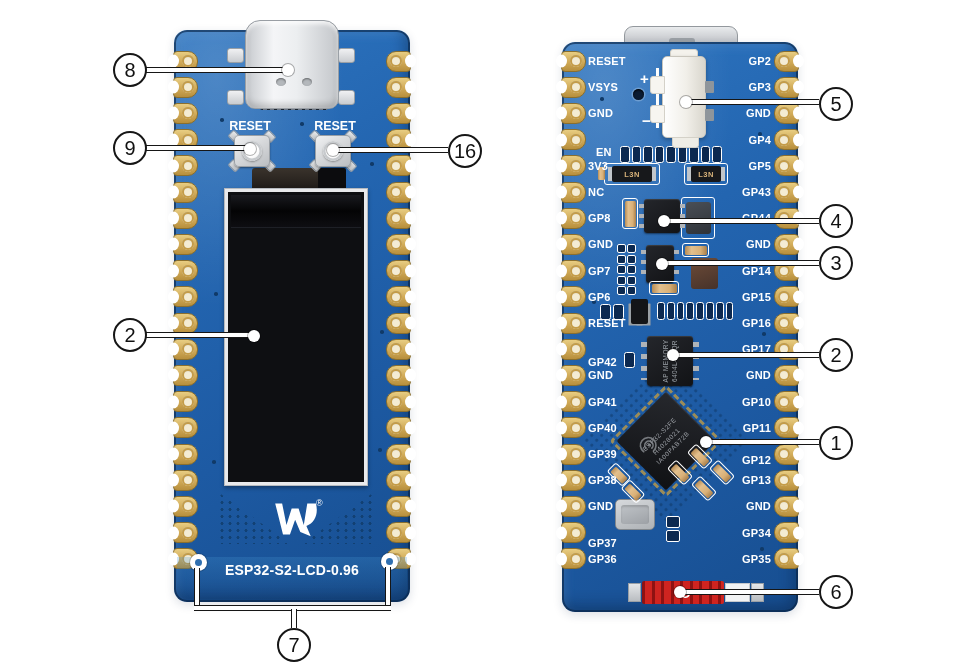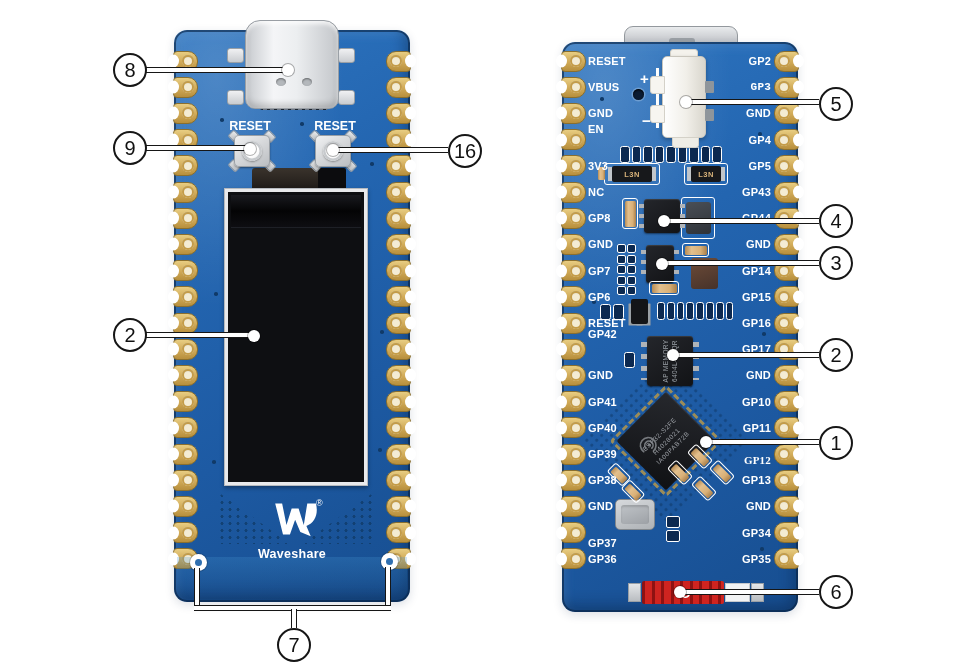--- a/index.html
+++ b/index.html
@@ -317,21 +317,21 @@
 
     <div class="via-tri" style="left:44px;top:462px;clip-path:polygon(0 0,100% 100%,0 100%);"></div>
     <div class="via-tri" style="left:128px;top:462px;clip-path:polygon(100% 0,100% 100%,0 100%);"></div>
 
     <div class="ws-logo">
       <svg viewBox="0 0 60 52" width="52" height="46">
         <path d="M6 8 L14 8 L19 33 L25 14 L33 14 L39 33 L43 8 L53 8 C56 20 52 30 42 34 L47 46 L35 41 L29 27 L23 44 L15 44 Z" fill="#ffffff"></path>
       </svg>
     </div>
     <div class="reg">®</div>
-    <div class="brand">Waveshare</div>
+    <div class="product">ESP32-S2-LCD-0.96</div>
 
     <div class="mhole" style="left:16px;top:524px;"></div>
     <div class="mhole" style="left:207px;top:523px;"></div>
 
     <div class="via" style="left:46px;top:88px;"></div>
     <div class="via" style="left:126px;top:92px;"></div>
     <div class="via" style="left:196px;top:132px;"></div>
     <div class="via" style="left:40px;top:262px;"></div>
     <div class="via" style="left:206px;top:300px;"></div>
     <div class="via" style="left:38px;top:430px;"></div>
@@ -458,57 +458,57 @@
         </div>
         <div class="pad right" style="top: 480.1px;">
           <i class="phole"></i>
         </div>
         <div class="pad right" style="top: 506.3px;">
           <i class="phole"></i>
         </div>
       </div>
     <div class="labels left" style="position:absolute;inset:0;">
         <div class="pin-label" style="top: 12px;">RESET</div>
-        <div class="pin-label" style="top: 38.2px;">VBUS</div>
+        <div class="pin-label" style="top: 38.2px;">VSYS</div>
         <div class="pin-label" style="top: 64.4px;">GND</div>
-        <div class="pin-label" style="top: 80px;">EN</div>
+        <div class="pin-label" style="top: 103px; margin-left: 8px;">EN</div>
         <div class="pin-label" style="top: 116.8px;">3V3</div>
         <div class="pin-label" style="top: 143px;">NC</div>
         <div class="pin-label" style="top: 169.2px;">GP8</div>
         <div class="pin-label" style="top: 195.4px;">GND</div>
         <div class="pin-label" style="top: 221.6px;">GP7</div>
         <div class="pin-label" style="top: 247.8px;">GP6</div>
         <div class="pin-label" style="top: 274px;">RESET</div>
-        <div class="pin-label" style="top: 285px;">GP42</div>
+        <div class="pin-label" style="top: 313px;">GP42</div>
         <div class="pin-label" style="top: 326.4px;">GND</div>
         <div class="pin-label" style="top: 352.6px;">GP41</div>
         <div class="pin-label" style="top: 378.8px;">GP40</div>
         <div class="pin-label" style="top: 405px;">GP39</div>
         <div class="pin-label" style="top: 431.2px;">GP38</div>
         <div class="pin-label" style="top: 457.4px;">GND</div>
         <div class="pin-label" style="top: 494px;">GP37</div>
         <div class="pin-label" style="top: 509.8px;">GP36</div>
       </div>
     <div class="labels right" style="position:absolute;inset:0;">
         <div class="pin-label" style="top: 12px;">GP2</div>
-        <div class="pin-label" style="top: 38.2px; font-family: Liberation Mono, monospace;">GP3</div>
+        <div class="pin-label" style="top: 38.2px;">GP3</div>
         <div class="pin-label" style="top: 64.4px;">GND</div>
         <div class="pin-label" style="top: 90.6px;">GP4</div>
         <div class="pin-label" style="top: 116.8px;">GP5</div>
         <div class="pin-label" style="top: 143px;">GP43</div>
         <div class="pin-label" style="top: 169.2px;">GP44</div>
         <div class="pin-label" style="top: 195.4px;">GND</div>
         <div class="pin-label" style="top: 221.6px;">GP14</div>
         <div class="pin-label" style="top: 247.8px;">GP15</div>
         <div class="pin-label" style="top: 274px;">GP16</div>
         <div class="pin-label" style="top: 300.2px;">GP17</div>
         <div class="pin-label" style="top: 326.4px;">GND</div>
         <div class="pin-label" style="top: 352.6px;">GP10</div>
         <div class="pin-label" style="top: 378.8px;">GP11</div>
-        <div class="pin-label" style="top: 411px; font-family: Liberation Serif, serif;">GP12</div>
+        <div class="pin-label" style="top: 411px;">GP12</div>
         <div class="pin-label" style="top: 431.2px;">GP13</div>
         <div class="pin-label" style="top: 457.4px;">GND</div>
         <div class="pin-label" style="top: 483.6px;">GP34</div>
         <div class="pin-label" style="top: 509.8px;">GP35</div>
       </div>
 
     <div class="silkline" style="left:94px;top:26px;width:3px;height:60px;"></div>
     <div class="batt-sign" style="left:78px;top:28px;">+</div>
     <div class="batt-sign" style="left:80px;top:70px;">−</div>
     <div class="testpoint" style="left:71px;top:47px;"></div>

